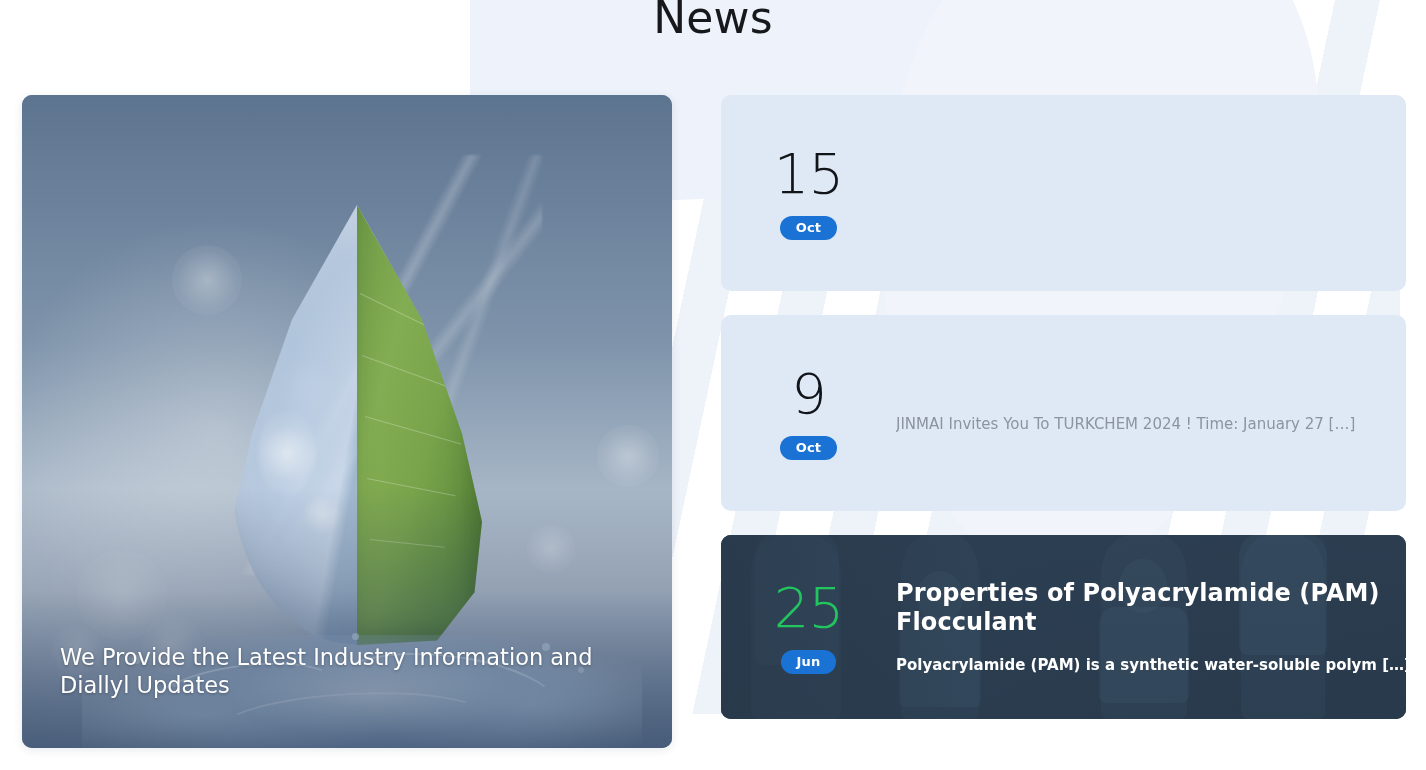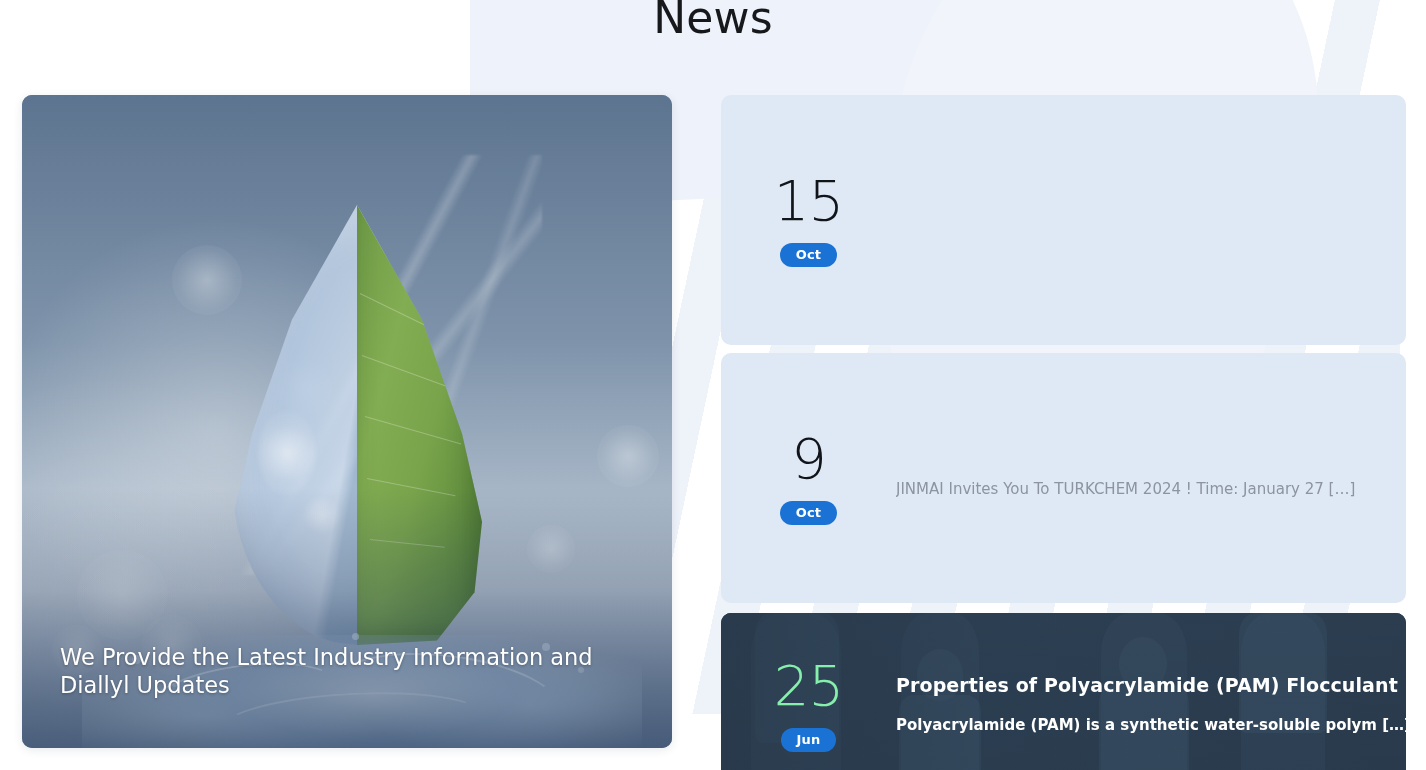--- a/index.html
+++ b/index.html
@@ -280,22 +280,22 @@
   .news-card {
     position: relative;
     width: 685px;
     border-radius: 10px;
     display: flex;
     align-items: center;
     overflow: hidden;
   }
   .news-card.light {
     background: #dfe8f5;
-    height: 250px;
-    margin-bottom: 8px;
+    height: 196px;
+    margin-bottom: 24px;
   }
   .news-card.dark {
     background: #2e4156;
     height: 184px;
     margin-top: 10px;
   }
 
   
   .dark-photo {
     position: absolute;
@@ -340,21 +340,21 @@
     justify-content: center;
   }
   .date-day {
     font-size: 56px;
     line-height: 1;
     font-weight: 300;
     color: #111418;
     font-family: "DejaVu Sans", sans-serif;
     letter-spacing: -1px;
   }
-  .news-card.dark .date-day { color: #86efac; }
+  .news-card.dark .date-day { color: #22c55e; }
   .date-badge {
     margin-top: 14px;
     background: #1a73d4;
     color: #ffffff;
     font-size: 13px;
     font-weight: 700;
     padding: 4px 16px 5px 16px;
     border-radius: 14px;
     letter-spacing: 0.2px;
     font-family: "DejaVu Sans", sans-serif;
@@ -370,21 +370,21 @@
     font-size: 20px;
     line-height: 1.22;
     font-weight: 400;
     color: #222a33;
     letter-spacing: 0.1px;
     font-family: "DejaVu Sans", sans-serif;
   }
   .news-card.dark .card-title {
     color: #ffffff;
     font-weight: 700;
-    font-size: 19px;
+    font-size: 24px;
   }
   .card-excerpt {
     margin-top: 22px;
     font-size: 15px;
     line-height: 1.35;
     color: #8b94a0;
     font-family: "DejaVu Sans", sans-serif;
     white-space: nowrap;
     overflow: hidden;
   }

